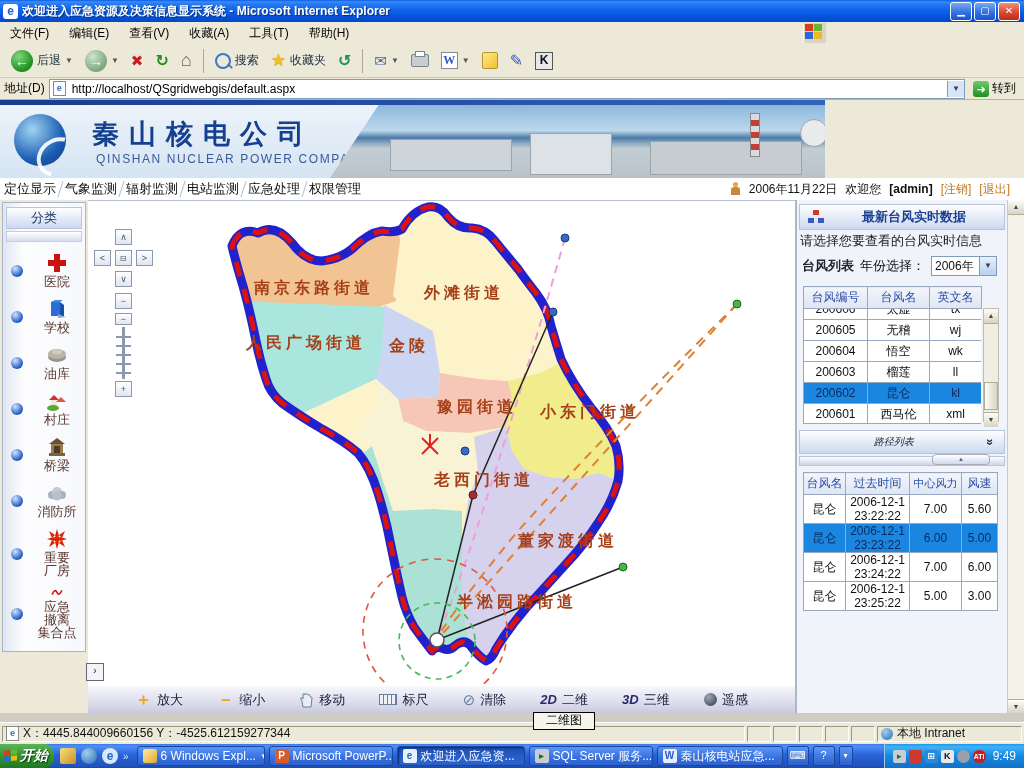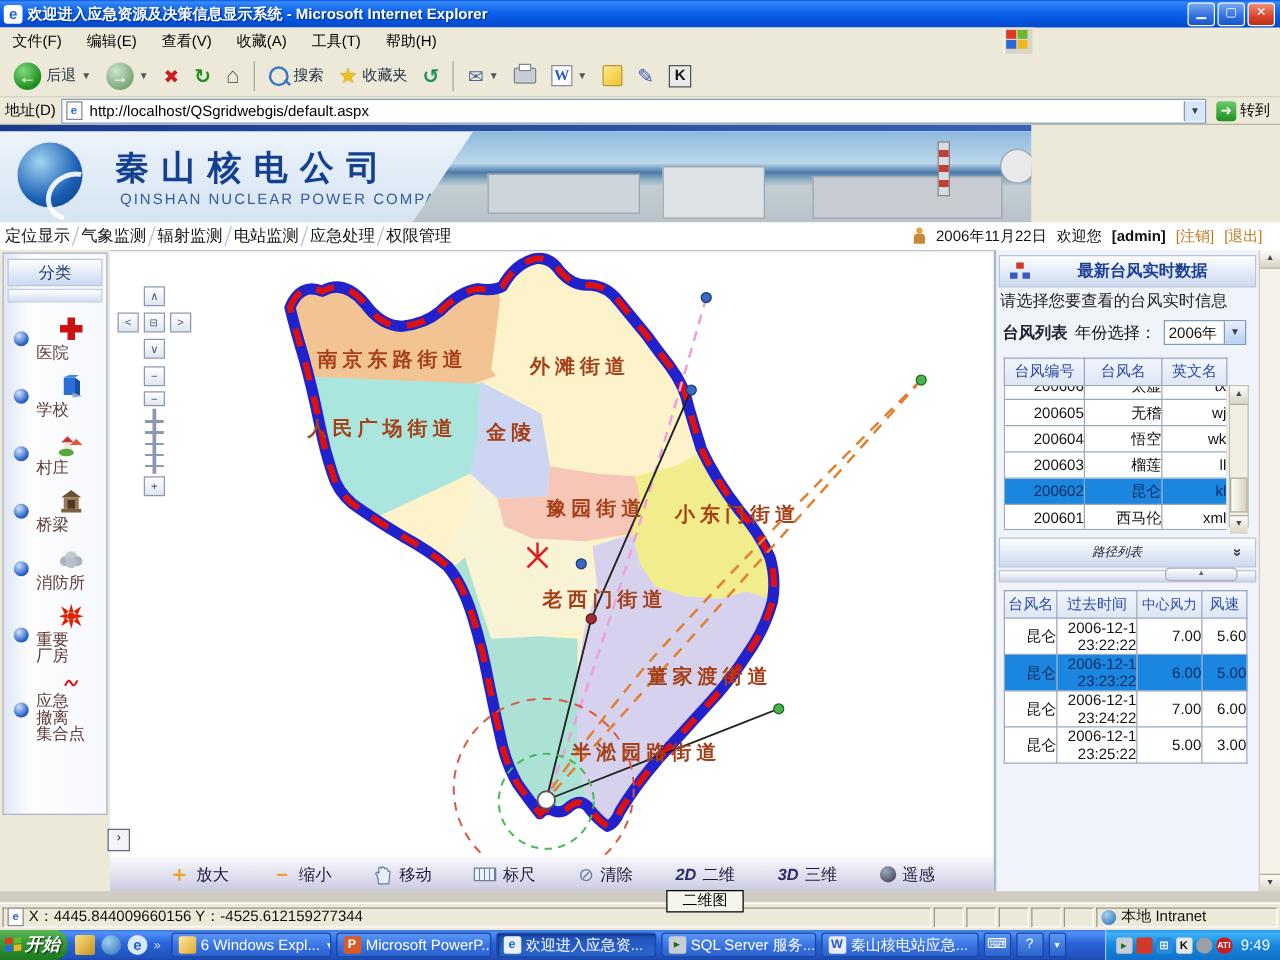--- a/index.html
+++ b/index.html
@@ -53,21 +53,21 @@
   .nav-user{font-weight:bold;}
   
   .content{left:0;top:200px;width:1024px;height:513px;background:#ece9d8;}
   
   .sidebar{position:absolute;left:2px;top:2px;width:84px;height:450px;background:linear-gradient(90deg,#dfe6f2,#fdfdfe 25%,#f6f8fc);border:1px solid #a8b4c8;box-sizing:border-box;}
   .side-title{height:20px;margin:4px 3px 2px 3px;background:linear-gradient(180deg,#fefefe,#ccd9f2);border:1px solid #b9c6da;text-align:center;font-size:13px;color:#223a66;line-height:19px;}
   .side-strip{height:9px;margin:0 3px 6px 3px;background:linear-gradient(180deg,#fefefe,#d5def0);border:1px solid #c2cde0;}
   .side-item{position:relative;padding:4px 0 6px 26px;}
   .sphere{position:absolute;left:8px;top:50%;margin-top:-6px;width:12px;height:12px;border-radius:50%;background:radial-gradient(circle at 35% 30%,#cfe4ff,#2b63c6 65%,#123a80);}
   .side-ico{display:block;margin:0 auto 1px auto;width:22px;height:22px;}
-  .side-label{display:block;text-align:left;font-size:13px;color:#5c3a32;white-space:pre-line;line-height:13px;}
+  .side-label{display:block;text-align:center;font-size:13px;color:#5c3a32;white-space:pre-line;line-height:13px;}
   
   .map-panel{position:absolute;left:88px;top:0;width:707px;height:485px;background:#fff;border-top:1px solid #b8c2d0;box-sizing:border-box;overflow:hidden;}
   .map-toolbar{position:absolute;left:88px;top:485px;width:707px;height:28px;background:linear-gradient(180deg,#f7f7fc,#d9d9ea 70%,#c9c9df);border-top:1px solid #fff;display:flex;align-items:center;justify-content:space-around;padding:0 30px;box-sizing:border-box;}
   .mt-item{display:flex;align-items:center;gap:5px;color:#1a1a3c;font-size:13px;}
   .mt-prefix{font-weight:bold;color:#2a2a6a;font-style:italic;}
   .ctrl-btn{position:absolute;width:17px;height:16px;background:linear-gradient(180deg,#fff,#dfe5f0);border:1px solid #8a98b0;text-align:center;line-height:15px;font-size:9px;color:#456;box-sizing:border-box;}
   .expand-btn{position:absolute;left:86px;top:463px;width:16px;height:16px;background:#f4f4f8;border:1px solid #667;text-align:center;line-height:14px;font-size:10px;color:#223;}
   
   .rpanel{position:absolute;left:795px;top:0;width:212px;height:513px;background:#f0f4fa;border-left:2px solid #aab8cc;box-sizing:border-box;}
   .rp-header{position:absolute;left:2px;top:4px;width:204px;height:24px;background:linear-gradient(180deg,#fefefe,#ccd9f0);border:1px solid #b8c4da;display:flex;align-items:center;}
@@ -75,21 +75,21 @@
   .org-ico{width:16px;height:14px;margin-left:8px;position:relative;}
   .org-ico i{position:absolute;width:6px;height:5px;}
   .rp-hint{position:absolute;left:3px;top:32px;width:206px;font-size:13px;color:#222;}
   .rp-listrow{position:absolute;left:5px;top:56px;width:200px;display:flex;align-items:center;gap:6px;font-size:13px;color:#111;}
   .rp-list-label{font-weight:bold;color:#223;}
   .yearsel{width:66px;height:20px;background:#fff;border:1px solid #7f9db9;display:flex;align-items:center;box-sizing:border-box;}
   .yearsel .val{flex:1;padding-left:3px;font-size:12px;}
   .yearsel .btn{width:16px;height:18px;background:linear-gradient(180deg,#e8f0fc,#b8d0f0);border-left:1px solid #7f9db9;text-align:center;font-size:8px;line-height:17px;color:#345;}
   table.grid{border-collapse:collapse;table-layout:fixed;background:#fff;}
   table.grid th{background:linear-gradient(180deg,#f2f5fb,#dde6f4);color:#2b4ca8;font-weight:normal;font-size:12px;border:1px solid #98a8c0;height:21px;padding:0;}
-  table.grid td{border:1px solid #98a8c0;font-size:12px;color:#111;text-align:right;padding:0;height:20px;}
+  table.grid td{border:1px solid #98a8c0;font-size:12px;color:#111;text-align:center;padding:0;height:20px;}
   tr.sel td{background:#1b86e0;color:#0a2a5c;}
   .tt-wrap{position:absolute;left:6px;top:86px;width:178px;}
   .tt-body{height:114px;overflow:hidden;border-bottom:1px solid #98a8c0;}
   .tt-body table{margin-top:-11px;}
   .vscroll{position:absolute;width:16px;background:#f0eee2;border:1px solid #c2bca8;box-sizing:border-box;}
   .vs-btn{height:14px;background:linear-gradient(180deg,#fdfdf8,#d8d4c4);border-bottom:1px solid #b0ac98;text-align:center;font-size:7px;line-height:13px;color:#445;}
   .vs-btn.b{border-top:1px solid #b0ac98;border-bottom:none;}
   .vs-thumb{background:linear-gradient(90deg,#fdfdf8,#d8d4c4);border:1px solid #b0ac98;height:26px;margin:2px 0;}
   .pathbar{position:absolute;left:2px;top:230px;width:204px;height:22px;background:linear-gradient(180deg,#fefefe,#ccd9f0);border:1px solid #b8c4da;display:flex;align-items:center;}
   .pathbar .pl{flex:1;text-align:center;font-size:10px;color:#223;font-style:italic;}
@@ -279,20 +279,29 @@
       </div>
       <div class="side-item">
         <span class="sphere"></span>
         <svg class="side-ico" viewBox="0 0 22 22">
             <rect x="5" y="4" width="9" height="14" fill="#2a6fd6"></rect>
             <polygon points="14,4 18,7 18,18 14,18" fill="#1a4fa6"></polygon>
             <polygon points="5,4 9,2 17,2 14,4" fill="#3a8ae6"></polygon>
             <polygon points="12,16 20,19 12,20" fill="#8aa8c8"></polygon>
           </svg>
         <span class="side-label">学校</span>
+      </div>
+      <div class="side-item">
+        <span class="sphere"></span>
+        <svg class="side-ico" viewBox="0 0 22 22">
+            <ellipse cx="11" cy="13" rx="9" ry="5" fill="#9a958c"></ellipse>
+            <ellipse cx="11" cy="10" rx="9" ry="5" fill="#b8b4aa"></ellipse>
+            <ellipse cx="11" cy="8" rx="5" ry="2.4" fill="#d0ccc2"></ellipse>
+          </svg>
+        <span class="side-label">油库</span>
       </div>
       <div class="side-item">
         <span class="sphere"></span>
         <svg class="side-ico" viewBox="0 0 22 22">
             <polygon points="3,10 8,5 13,10" fill="#d03030"></polygon>
             <rect x="5" y="10" width="6" height="6" fill="#f0e8d8"></rect>
             <polygon points="10,12 15,7 20,12" fill="#e05840"></polygon>
             <rect x="12" y="12" width="6" height="6" fill="#fff"></rect>
             <ellipse cx="7" cy="18" rx="6" ry="3" fill="#5aa83a"></ellipse>
           </svg>

